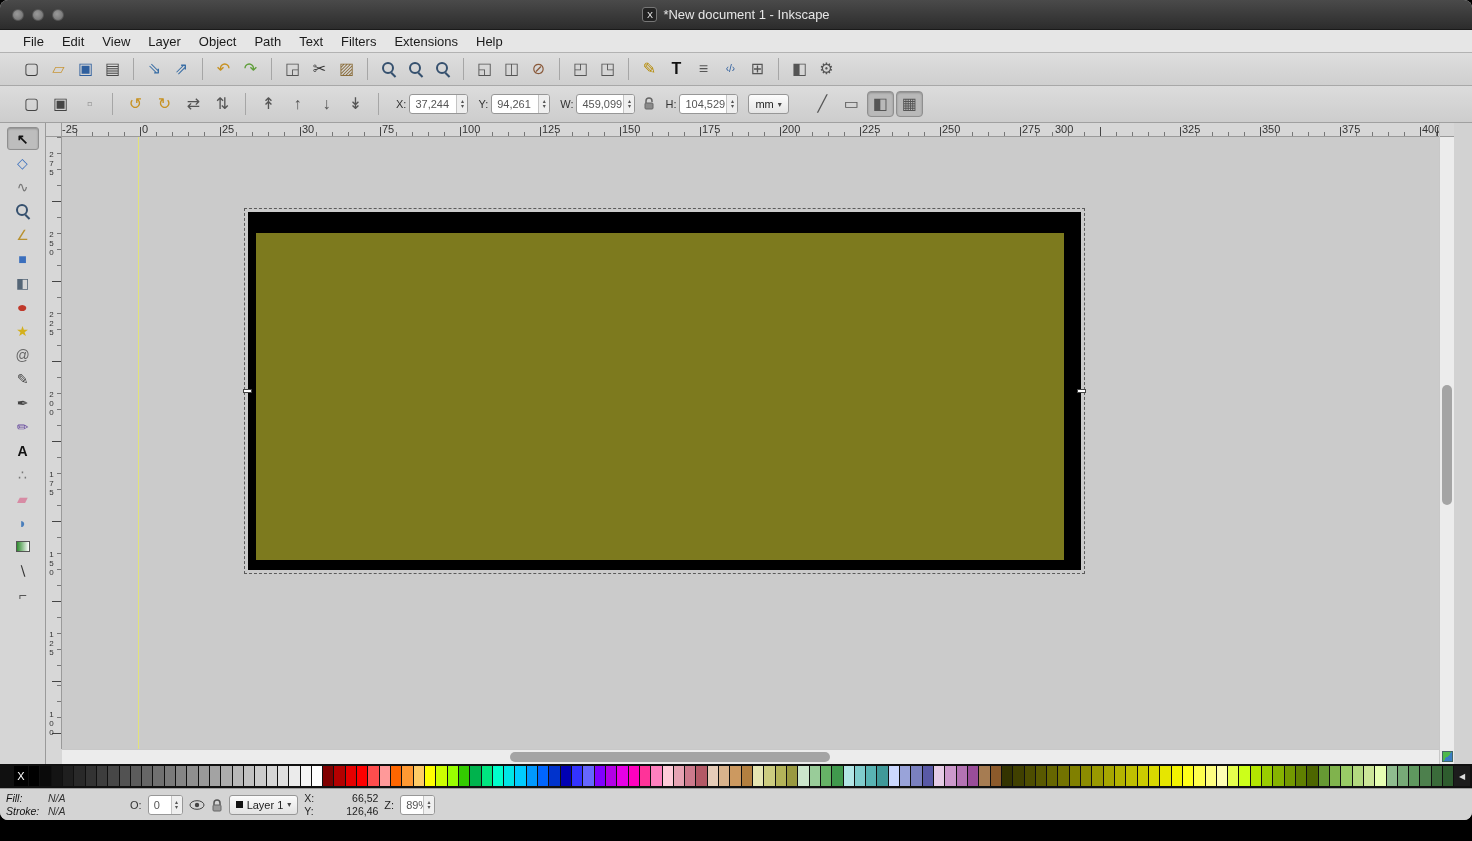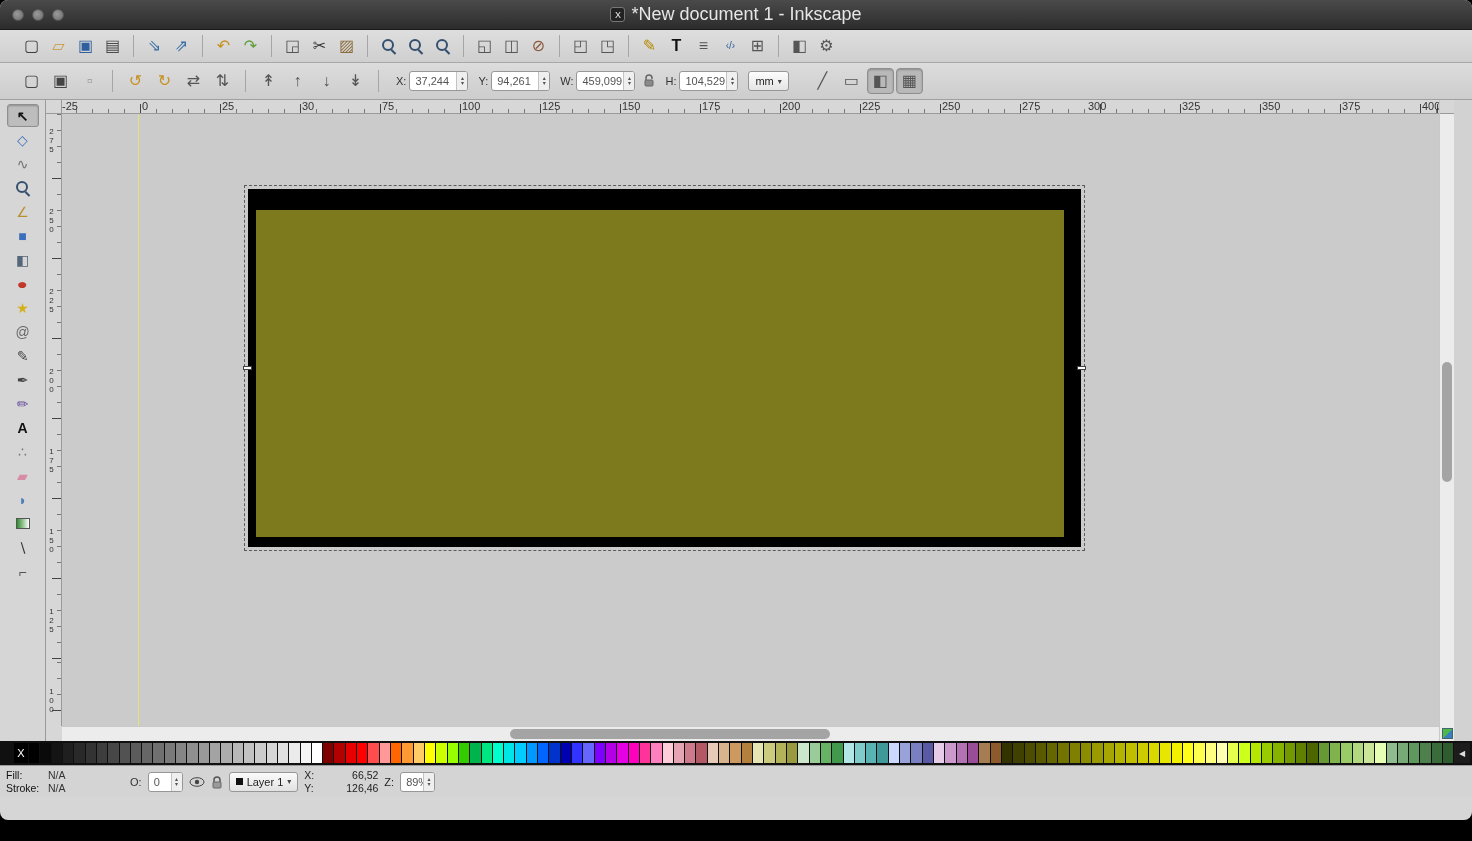--- a/index.html
+++ b/index.html
@@ -5,21 +5,21 @@
   * { margin:0; padding:0; box-sizing:border-box; }
   html,body { width:1472px; height:841px; background:#000; font-family:"Liberation Sans", sans-serif; overflow:hidden; }
   .window { position:absolute; left:0; top:0; width:1472px; height:820px; border-radius:8px; overflow:hidden; background:#d6d6d6; display:flex; flex-direction:column; }
 
   
   .titlebar { height:30px; flex:0 0 30px; background:linear-gradient(#4a4a4a,#2c2c2c); display:flex; align-items:center; position:relative; border-bottom:1px solid #1a1a1a; }
   .traffic { position:absolute; left:12px; top:0; height:100%; display:flex; align-items:center; gap:8px; }
   .light { width:12px; height:12px; border-radius:50%; background:radial-gradient(circle at 4px 4px,#9a9a9a,#6b6b6b); border:1px solid #565656; }
   .title-wrap { margin:0 auto; display:flex; align-items:center; gap:6px; }
   .app-icon { width:15px; height:15px; border-radius:3px; background:#222; border:1px solid #777; color:#eee; font-size:9px; display:flex; align-items:center; justify-content:center; }
-  .title-text { color:#e6e6e6; font-size:18px; }
+  .title-text { color:#e6e6e6; font-size:13px; }
 
   
   .menubar { height:23px; flex:0 0 23px; background:#e6e6e6; border-bottom:1px solid #b2b2b2; display:flex; align-items:center; padding-left:14px; }
   .menu-item { font-size:13px; color:#1a1a1a; padding:3px 9px; cursor:default; }
 
   
   .toolbar1 { height:33px; flex:0 0 33px; background:linear-gradient(#dedede,#cfcfcf); border-bottom:1px solid #a8a8a8; display:flex; align-items:center; padding-left:18px; }
   .toolbar2 { height:37px; flex:0 0 37px; background:linear-gradient(#dcdcdc,#cdcdcd); border-bottom:1px solid #a0a0a0; display:flex; align-items:center; padding-left:18px; gap:2px; }
   .tb-btn { width:27px; height:26px; border:1px solid transparent; background:transparent; border-radius:4px; display:flex; align-items:center; justify-content:center; cursor:default; }
   .tb-btn .glyph { font-size:16px; line-height:1; }
@@ -90,21 +90,21 @@
 
   
   .palette { height:24px; flex:0 0 24px; background:#101010; display:flex; align-items:stretch; padding:2px 2px 2px 14px; }
   .swatches { flex:1; display:flex; gap:1px; overflow:hidden; }
   .swatch { flex:1; min-width:6px; }
   .swatch.none { background:#000; color:#fff; font-size:11px; display:flex; align-items:center; justify-content:center; flex:0 0 14px; }
   .pal-scroll { flex:0 0 16px; display:flex; align-items:center; justify-content:center; color:#ddd; font-size:8px; background:#1c1c1c; }
 
   
   .statusbar { flex:0 0 32px; background:#d4d4d4; border-top:1px solid #9c9c9c; display:flex; align-items:center; padding:0 8px 0 6px; gap:6px; font-size:12px; color:#222; }
-  .fs-block { display:flex; flex-direction:column; justify-content:center; font-size:10.5px; line-height:13px; width:118px; }
+  .fs-block { display:flex; flex-direction:column; justify-content:center; font-size:10.5px; line-height:13px; width:118px;font-style:italic; }
   .fs-row { display:flex; }
   .fs-row .lbl { width:42px; color:#111; }
   .fs-row .val { color:#333; }
   .o-label { font-size:11px; color:#333; }
   .spin.small .spin-v { width:22px; }
   .layer-dd { display:flex; align-items:center; gap:4px; background:linear-gradient(#fbfbfb,#e2e2e2); border:1px solid #979797; border-radius:3px; height:20px; padding:0 6px; font-size:11px; }
   .layer-bullet { width:7px; height:7px; background:#111; display:inline-block; }
   .status-msg { flex:1; font-size:12.3px; color:#1c1c1c; white-space:nowrap; overflow:hidden; text-overflow:ellipsis; }
   .status-msg b { font-weight:bold; }
   .coords { display:flex; flex-direction:column; font-size:10.5px; line-height:13px; align-items:flex-start; width:74px; }
@@ -124,20 +124,32 @@
       <span class="light"></span>
       <span class="light"></span>
       <span class="light"></span>
     </div>
     <div class="title-wrap">
       <span class="app-icon">X</span>
       <span class="title-text">*New document 1 - Inkscape</span>
     </div>
   </div>
 
+  <div class="menubar" id="menubar">
+      <div class="menu-item">File</div>
+      <div class="menu-item">Edit</div>
+      <div class="menu-item">View</div>
+      <div class="menu-item">Layer</div>
+      <div class="menu-item">Object</div>
+      <div class="menu-item">Path</div>
+      <div class="menu-item">Text</div>
+      <div class="menu-item">Filters</div>
+      <div class="menu-item">Extensions</div>
+      <div class="menu-item">Help</div>
+    </div>
 
   <div class="toolbar1" id="commands-toolbar">
       <button class="tb-btn">
         <span class="glyph" style="color: rgb(60, 60, 60);">▢</span>
       </button>
       <button class="tb-btn">
         <span class="glyph" style="color: rgb(200, 151, 58);">▱</span>
       </button>
       <button class="tb-btn">
         <span class="glyph" style="color: rgb(47, 95, 158);">▣</span>
@@ -419,21 +431,21 @@
           <span class="hr-label" style="left: 238px;">30</span>
           <span class="hr-label" style="left: 318px;">75</span>
           <span class="hr-label" style="left: 398px;">100</span>
           <span class="hr-label" style="left: 478px;">125</span>
           <span class="hr-label" style="left: 558px;">150</span>
           <span class="hr-label" style="left: 638px;">175</span>
           <span class="hr-label" style="left: 718px;">200</span>
           <span class="hr-label" style="left: 798px;">225</span>
           <span class="hr-label" style="left: 878px;">250</span>
           <span class="hr-label" style="left: 958px;">275</span>
-          <span class="hr-label" style="left: 1024px;">300</span>
+          <span class="hr-label" style="left: 991px;">300</span>
           <span class="hr-label" style="left: 1118px;">325</span>
           <span class="hr-label" style="left: 1198px;">350</span>
           <span class="hr-label" style="left: 1278px;">375</span>
           <span class="hr-label" style="left: 1358px;">400</span>
         </div>
       <div class="canvas" id="canvas">
         <div class="guide" id="guide" style="left: 76px; background: rgb(227, 227, 122);"></div>
         <div class="sel-rect" id="sel-rect" style="left: 186px; top: 75px; width: 833px; height: 358px; background: rgb(0, 0, 0);">
           <div class="sel-fill" id="sel-fill" style="background: rgb(125, 122, 30);"></div>
           <div class="sel-outline"></div>

